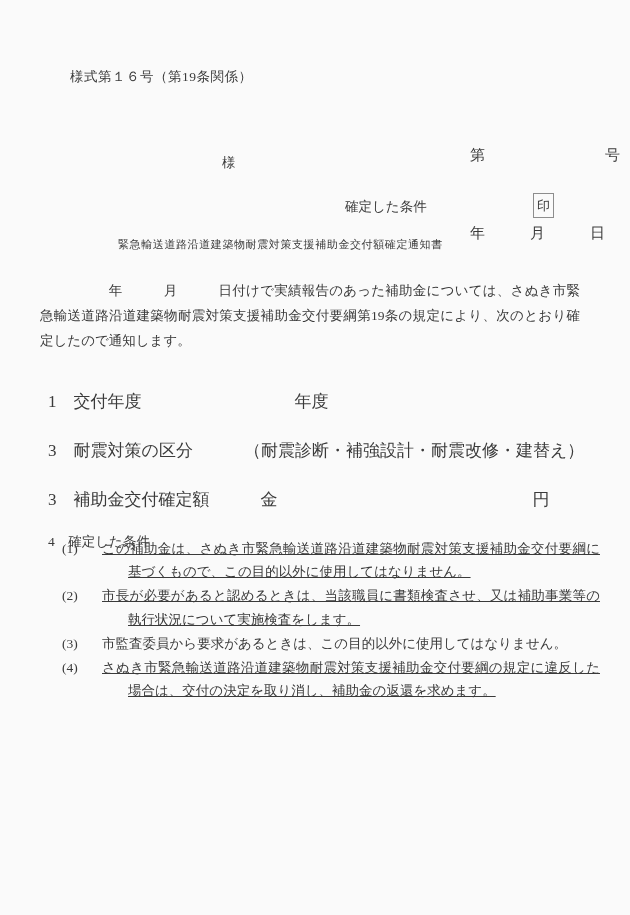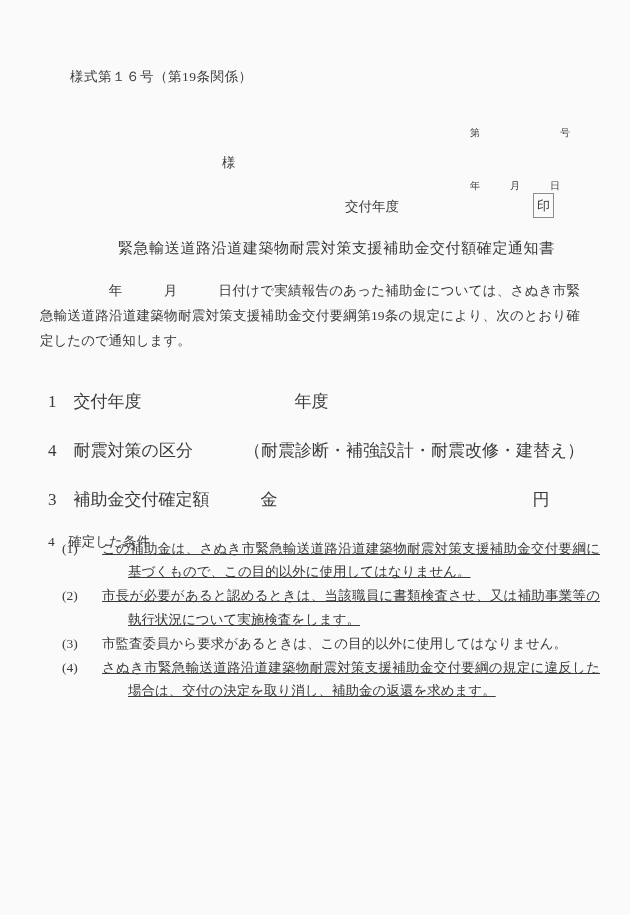--- a/index.html
+++ b/index.html
@@ -33,21 +33,21 @@
     font-size: 13.5px;
     letter-spacing: 0.5px;
     white-space: pre;
   }
 
   
   .doc-meta {
     position: absolute;
     left: 470px;
     top: 89px;
-    font-size: 10px;
+    font-size: 15px;
     white-space: pre;
     line-height: 1.75;
   }
 
   
   .addressee {
     position: absolute;
     left: 222px;
     top: 152px;
     font-size: 13.5px;
@@ -74,21 +74,21 @@
     font-size: 13px;
     line-height: 23px;
     text-align: center;
   }
 
   
   .doc-title {
     position: absolute;
     left: 118px;
     top: 236px;
-    font-size: 15px;
+    font-size: 11px;
     letter-spacing: 0.6px;
     white-space: pre;
   }
 
   
   .body-para {
     position: absolute;
     left: 40px;
     top: 279px;
     width: 540px;
@@ -164,32 +164,32 @@
   <div class="form-no">様式第１６号（第19条関係）</div>
 
   <div class="doc-meta">
     <div>第　　　　　　　　号</div>
     <div>年　　　月　　　日</div>
   </div>
 
   <div class="addressee">様</div>
 
   <div class="issuer">
-    <span class="issuer-name">交付年度</span>
+    <span class="issuer-name">確定した条件</span>
   </div>
 
   <div class="seal-box">印</div>
 
   <div class="doc-title">緊急輸送道路沿道建築物耐震対策支援補助金交付額確定通知書</div>
 
   <div class="body-para">　　　　　年　　　月　　　日付けで実績報告のあった補助金については、さぬき市緊急輸送道路沿道建築物耐震対策支援補助金交付要綱第19条の規定により、次のとおり確定したので通知します。</div>
 
   <div class="items">
     <div class="item">1　交付年度　　　　　　　　　年度</div>
-    <div class="item">4　耐震対策の区分　　　（耐震診断・補強設計・耐震改修・建替え）</div>
+    <div class="item">3　耐震対策の区分　　　（耐震診断・補強設計・耐震改修・建替え）</div>
     <div class="item">3　補助金交付確定額　　　金　　　　　　　　　　　　　　　円</div>
   </div>
 
   <div class="conditions-head">4　確定した条件</div>
 
   <div class="conditions-list">
 
     <div class="cond">
       <span class="cond-marker">(1)</span>
       <span class="cond-text hang">この補助金は、さぬき市緊急輸送道路沿道建築物耐震対策支援補助金交付要綱に基づくもので、この目的以外に使用してはなりません。</span>

